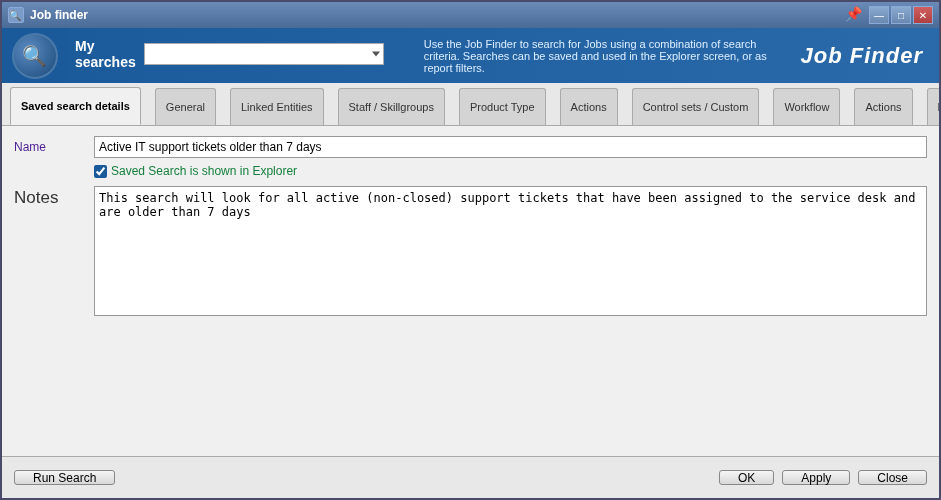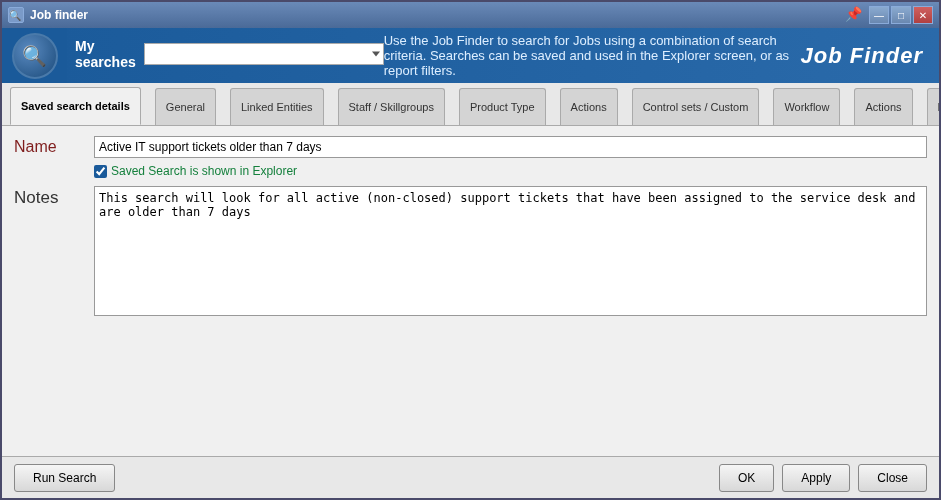--- a/index.html
+++ b/index.html
@@ -134,21 +134,22 @@
       transform: translateY(-50%);
       width: 0;
       height: 0;
       border-left: 4px solid transparent;
       border-right: 4px solid transparent;
       border-top: 5px solid #555;
       pointer-events: none;
     }
     .header-subtitle {
       color: #ddeeff;
-      font-size: 13px;
+      font-size: 11px;
+      margin-left: 40px;
     }
     .header-title-right {
       color: white;
       font-size: 22px;
       font-weight: bold;
       font-style: italic;
       padding-right: 16px;
       letter-spacing: 1px;
     }
     .tabs-section {
@@ -188,22 +189,22 @@
       flex-direction: column;
       overflow: hidden;
     }
     .form-row {
       display: flex;
       align-items: center;
       margin-bottom: 6px;
     }
     .form-label {
       width: 80px;
-      font-size: 16px;
-      color: #7f1d1d;
+      font-size: 12px;
+      color: #4c1d95;
       flex-shrink: 0;
     }
     .form-input {
       flex: 1;
       height: 22px;
       border: 1px solid #999;
       padding: 0 4px;
       font-size: 12px;
       background: white;
     }
@@ -274,21 +275,21 @@
     }
     .footer-left {
       display: flex;
       gap: 8px;
     }
     .footer-right {
       display: flex;
       gap: 8px;
     }
     .btn {
-      height: 28px;
+      height: 15px;
       padding: 0 18px;
       border: 1px solid #888;
       background: linear-gradient(to bottom, #f5f5f5, #d8d8d8);
       color: #000;
       font-size: 12px;
       cursor: pointer;
       border-radius: 3px;
     }
     .btn-run {
       background: linear-gradient(to bottom, #f5f5f5, #d8d8d8);

